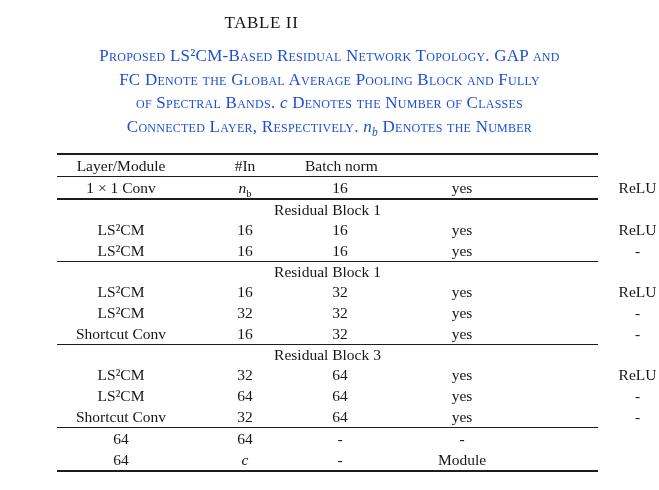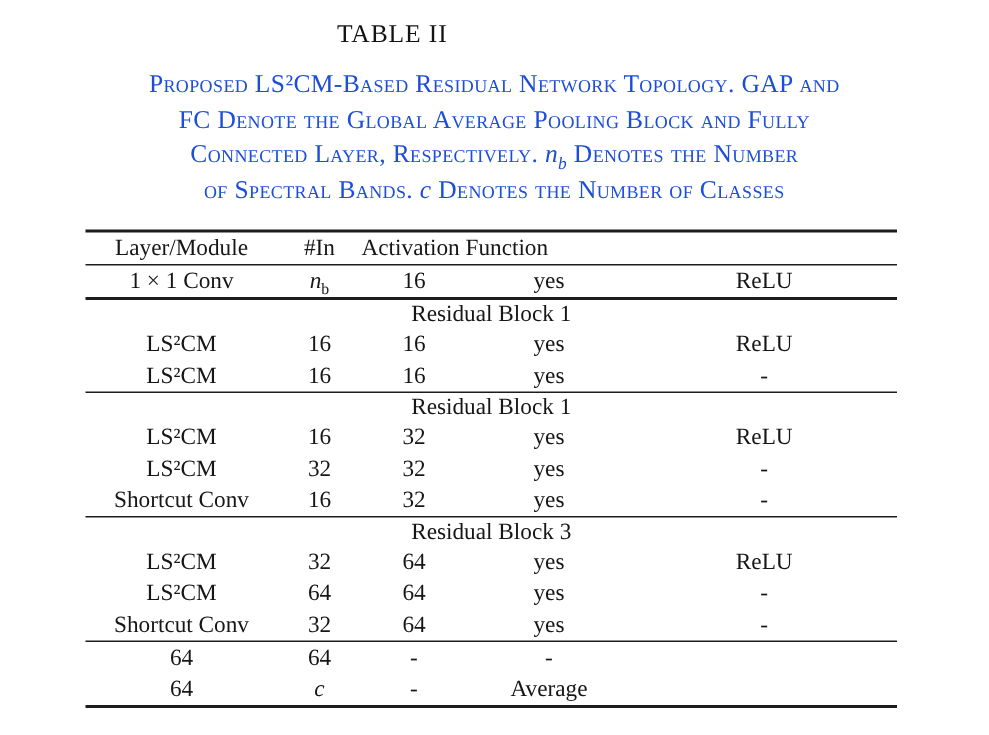--- a/index.html
+++ b/index.html
@@ -62,20 +62,21 @@
     width: 541px;
     height: 1px;
     background: #1c1c1c;
   }
   .rule.thick { height: 2px; }
   .trow {
     display: grid;
     grid-template-columns: 128px 56px 70px 110px 177px;
     height: 21px;
     align-items: center;
+    gap: 32px;
   }
   .trow.section-row {
     display: block;
     height: 19px;
     text-align: center;
     line-height: 19px;
   }
   .cell {
     text-align: center;
     white-space: nowrap;
@@ -87,32 +88,32 @@
 </head>
 <body>
 
 <div class="page">
 
   <div class="table-label">TABLE II</div>
 
   <div class="caption">
     <div><span>Proposed LS²CM-Based Residual Network Topology. GAP and</span></div>
     <div><span>FC Denote the Global Average Pooling Block and Fully</span></div>
+    <div><span>of Spectral Bands. </span><span class="mathvar">c</span><span> Denotes the Number of Classes</span></div>
     <div><span>Connected Layer, Respectively. </span><span class="mathvar"><span>n</span><sub>b</sub></span><span> Denotes the Number</span></div>
-    <div><span>of Spectral Bands. </span><span class="mathvar">c</span><span> Denotes the Number of Classes</span></div>
   </div>
 
   <div class="ieee-table">
 
     <div class="rule thick"></div>
 
     <div class="trow">
       <div class="cell">Layer/Module</div>
       <div class="cell">#In</div>
-      <div class="cell">Activation Function</div>
+      <div class="cell">Batch norm</div>
     </div>
 
     <div class="rule"></div>
 
     <div class="trow">
       <div class="cell">1 × 1 Conv</div>
       <div class="cell math"><i>n</i><sub>b</sub></div>
       <div class="cell">16</div>
       <div class="cell">yes</div>
       <div class="cell">ReLU</div>
@@ -200,19 +201,19 @@
       <div class="cell">64</div>
       <div class="cell">64</div>
       <div class="cell">-</div>
       <div class="cell">-</div>
     </div>
 
     <div class="trow">
       <div class="cell">64</div>
       <div class="cell italic">c</div>
       <div class="cell">-</div>
-      <div class="cell">Average</div>
+      <div class="cell">Module</div>
     </div>
 
     <div class="rule thick"></div>
 
   </div>
 </div>
 
 </body></html>

